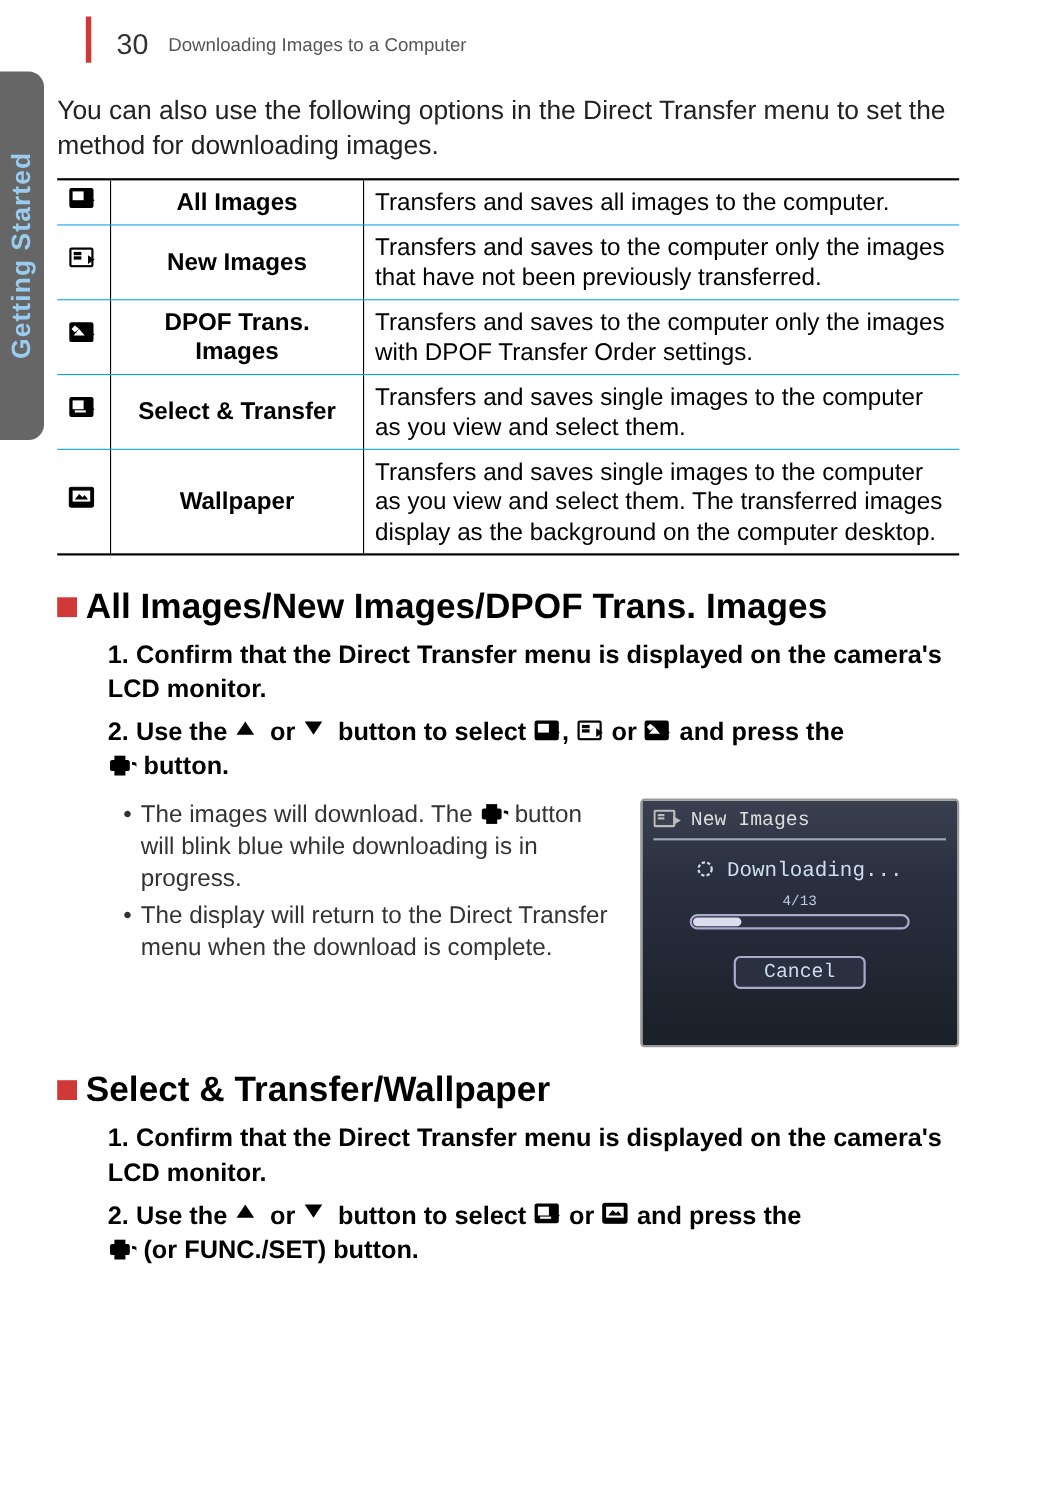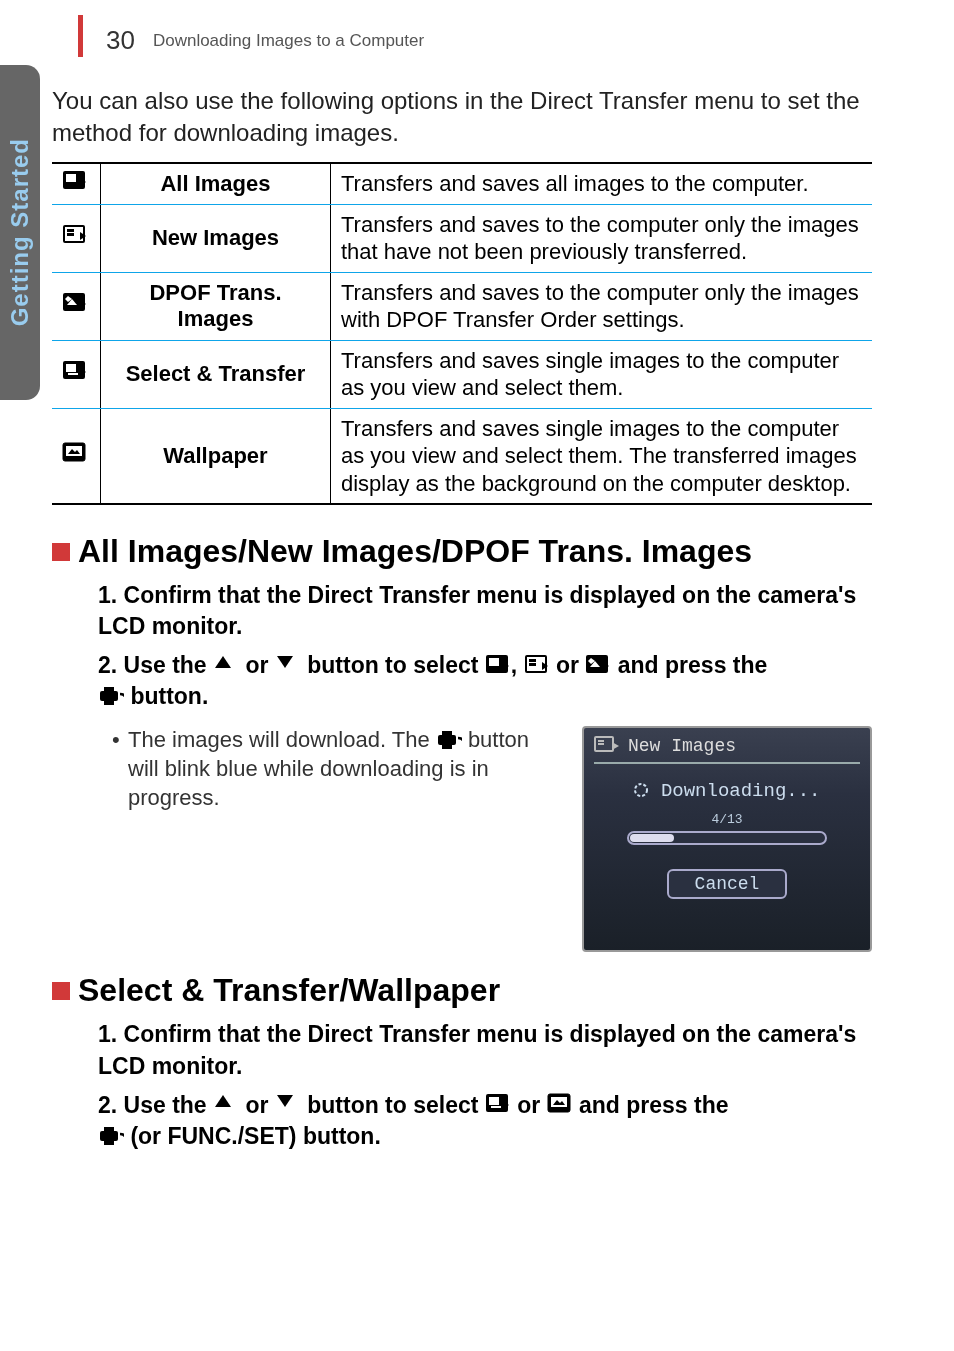--- a/index.html
+++ b/index.html
@@ -371,20 +371,21 @@
     </li>
   </ol>
 
   <div class="bullets-wrap">
     <ul class="bullets">
       <li>
         <span>The images will download. The </span><svg class="step-inline-icon print-icon" width="32" height="20">
             <use href="#ic-print"></use>
           </svg><span> button will blink blue while downloading is in progress.</span>
       </li>
+      <li>The display will return to the Direct Transfer menu when the download is complete.</li>
     </ul>
 
     <div class="camera-ui">
       <div class="ui-title">
         <svg width="26" height="20">
             <rect x="0" y="0" width="20" height="16" rx="2" fill="#bbb"></rect>
             <rect x="2" y="2" width="16" height="12" fill="#3a4050"></rect>
             <rect x="4" y="4" width="6" height="2" fill="#bbb"></rect>
             <rect x="4" y="7" width="6" height="2" fill="#bbb"></rect>
             <path d="M18 6 l7 4 l-7 4 z" fill="#bbb"></path>

